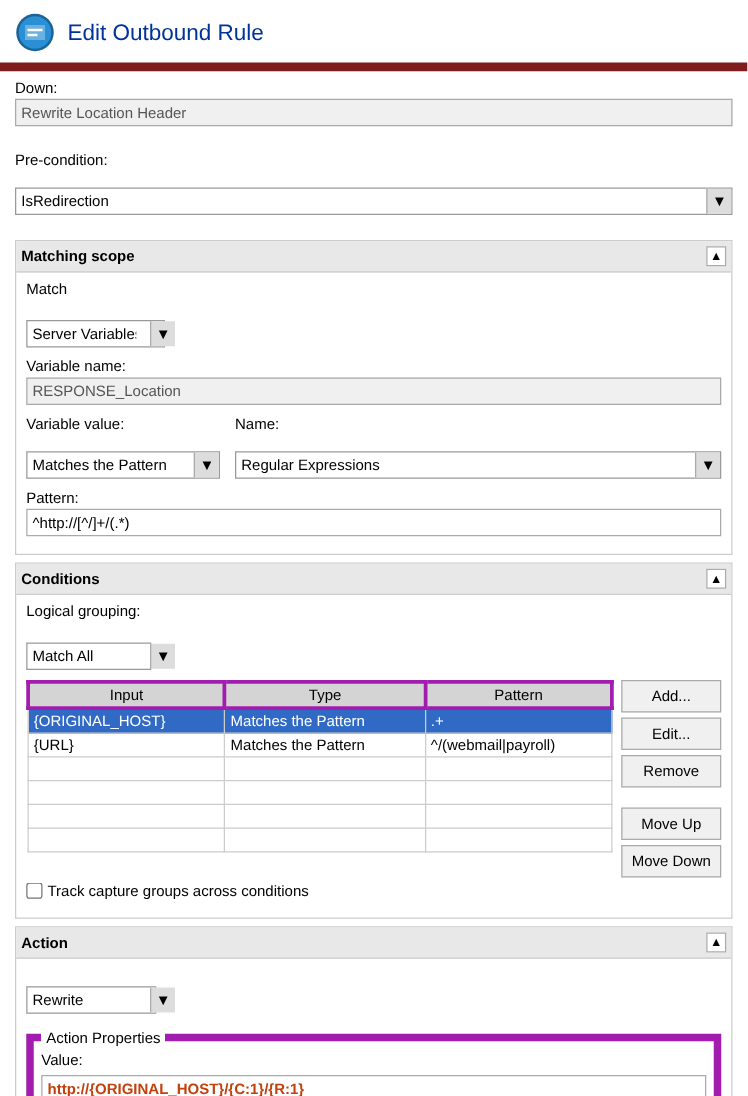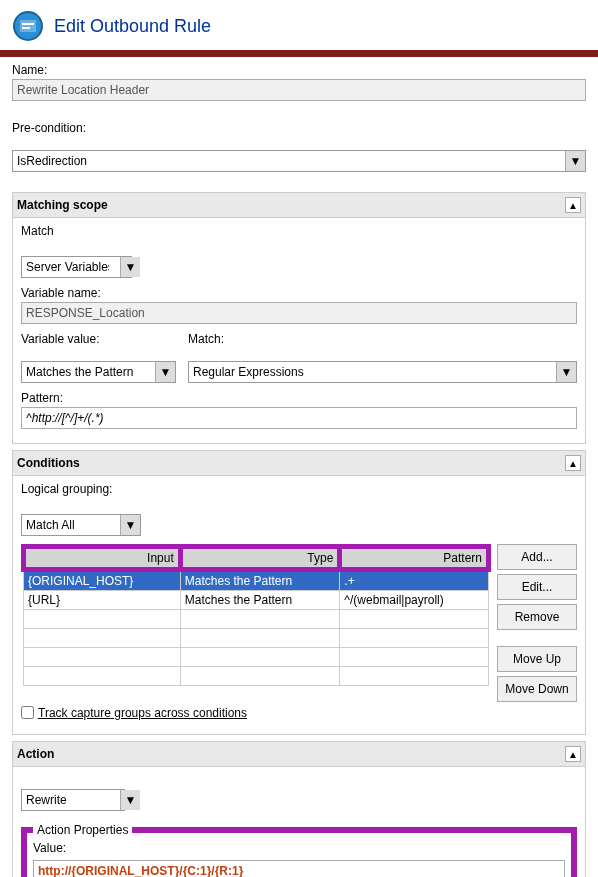--- a/index.html
+++ b/index.html
@@ -134,37 +134,36 @@
       cursor: pointer;
       text-align: center;
     }
     table {
       width: 100%;
       border-collapse: collapse;
       font-size: 12px;
     }
     th {
       background: #d4d4d4;
-      border: 5px solid #a21caf;
+      border: 3px solid #a21caf;
       padding: 2px 4px;
-      text-align: right;
+      text-align: center;
       font-weight: normal;
     }
     td {
       border: 1px solid #ccc;
       padding: 2px 4px;
       height: 18px;
     }
     tr.selected td { background: #316ac5; color: #fff; }
     .checkbox-row {
       display: flex;
       align-items: flex-start;
       gap: 4px;
       padding: 4px 0 0 0;
-      text-decoration: underline;
     }
     .action-properties-box {
       border: 6px solid #a21caf;
       margin-top: 4px;
       padding: 4px 6px;
     }
   </style>
 </head>
 <body>
 
@@ -172,21 +171,21 @@
   <svg class="page-icon" viewBox="0 0 32 32">
     <circle cx="16" cy="16" r="15" fill="#1a6496"></circle>
     <circle cx="16" cy="16" r="13" fill="#2a8fd4"></circle>
     <path d="M8 10 L24 10 L24 22 L8 22 Z" fill="#fff" opacity="0.3"></path>
     <path d="M10 14 L22 14 M10 18 L18 18" stroke="#fff" stroke-width="2"></path>
   </svg>
   <span class="page-title">Edit Outbound Rule</span>
 </div>
 
 <div class="field-group">
-  <div class="field-label">Name:</div>
+  <div class="field-label">Down:</div>
   <input type="text" class="text-input" readonly="" value="Rewrite Location Header" style="">
 </div>
 
 <div class="spacer"></div>
 
 <div class="field-group">
   <div class="field-label">Pre-condition:</div>
   <div class="select-wrapper full">
     <select class="select-box full">
       <option>IsRedirection</option>
@@ -222,47 +221,47 @@
         <div class="field-label">Variable value:</div>
         <div class="select-wrapper" style="width:155px">
           <select class="select-box" style="width:155px">
             <option>Matches the Pattern</option>
             <option>Does Not Match the Pattern</option>
           </select>
           <div class="select-arrow">▼</div>
         </div>
       </div>
       <div class="col-right">
-        <div class="field-label">Match:</div>
+        <div class="field-label">Name:</div>
         <div class="select-wrapper full">
           <select class="select-box full">
             <option>Regular Expressions</option>
             <option>Wildcards</option>
             <option>Exact Match</option>
           </select>
           <div class="select-arrow">▼</div>
         </div>
       </div>
     </div>
     <div class="spacer"></div>
     <div class="field-label">Pattern:</div>
-    <input type="text" class="text-input" style="background: rgb(255, 255, 255); color: rgb(0, 0, 0); font-style: italic;" value="^http://[^/]+/(.*)">
+    <input type="text" class="text-input" style="background: rgb(255, 255, 255); color: rgb(0, 0, 0);" value="^http://[^/]+/(.*)">
   </div>
 </div>
 
 <div class="section-box">
   <div class="section-header">
     <span class="section-title">Conditions</span>
     <button class="collapse-btn">▲</button>
   </div>
   <div class="section-content">
     <div class="field-label">Logical grouping:</div>
     <div class="spacer" style="height:3px"></div>
     <div class="select-wrapper" style="width:120px">
-      <select class="select-box" style="width:120px">
+      <select class="select-box" style="width:100px">
         <option>Match All</option>
         <option>Match Any</option>
       </select>
       <div class="select-arrow">▼</div>
     </div>
     <div class="spacer"></div>
     <div class="conditions-table-wrapper">
       <div class="conditions-left">
         <table>
           <thead>

